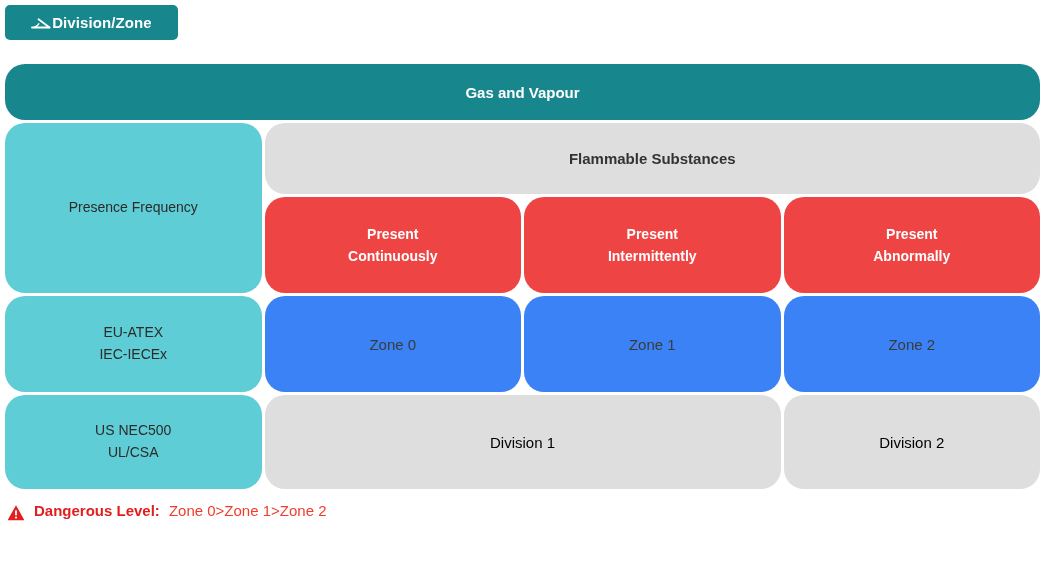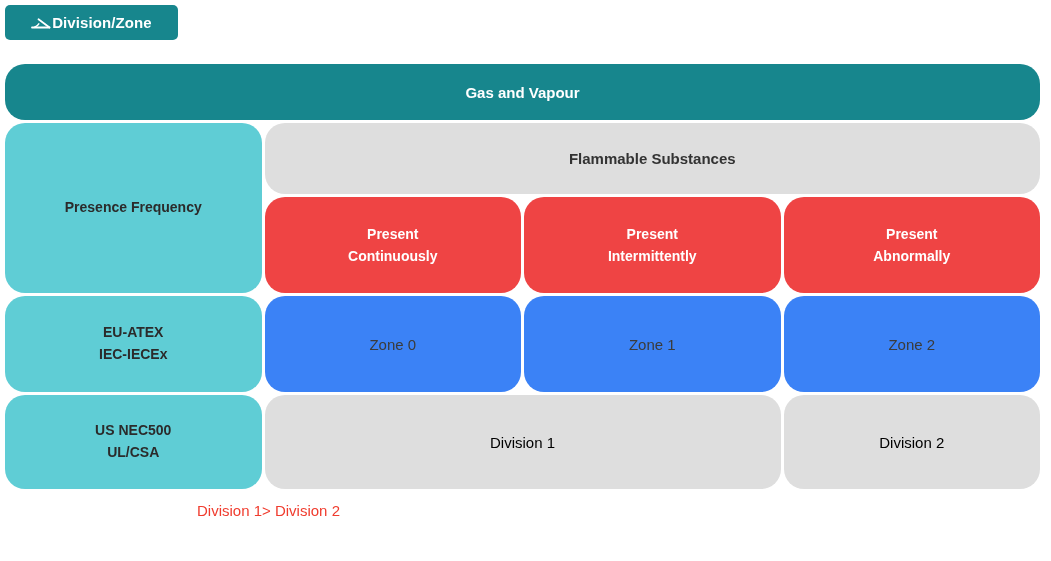--- a/index.html
+++ b/index.html
@@ -78,21 +78,21 @@
     background: #dedede;
     color: #333333;
     font-size: 15px;
     font-weight: bold;
     height: 71px;
   }
   .c-rowhead {
     background: #5fcdd5;
     color: #2b2b2b;
     font-size: 14px;
-    font-weight: bold;
+    font-weight: normal;
     line-height: 1.55;
   }
   .c-rowhead.tall { height: 157px; }
   .c-rowhead.mid  { height: 96px; }
   .c-rowhead.low  { height: 94px; }
 
   .c-sub {
     background: #ef4444;
     color: #ffffff;
     font-size: 14px;
@@ -209,16 +209,24 @@
           <div>UL/CSA</div>
         </td>
         <td class="c-div" colspan="2">Division 1</td>
         <td class="c-div">Division 2</td>
       </tr>
     </tbody>
   </table>
 </div>
 
 <div class="note">
-  <div class="note-line second">
-    <span class="note-value">Division 1&gt; Division 2</span>
+  <div class="note-line">
+    <span class="warn-icon">
+      <svg viewBox="0 0 18 18" width="18" height="18" aria-hidden="true">
+        <path d="M9 1.2 L17.4 16.2 L0.6 16.2 Z" fill="#e02020"></path>
+        <rect x="8.1" y="6.2" width="1.8" height="5.4" rx="0.8" fill="#ffffff"></rect>
+        <circle cx="9" cy="13.6" r="1.05" fill="#ffffff"></circle>
+      </svg>
+    </span>
+    <span class="note-title">Dangerous Level:</span>
+    <span class="note-value">Zone 0&gt;Zone 1&gt;Zone 2</span>
   </div>
 </div>
 
 </body></html>

